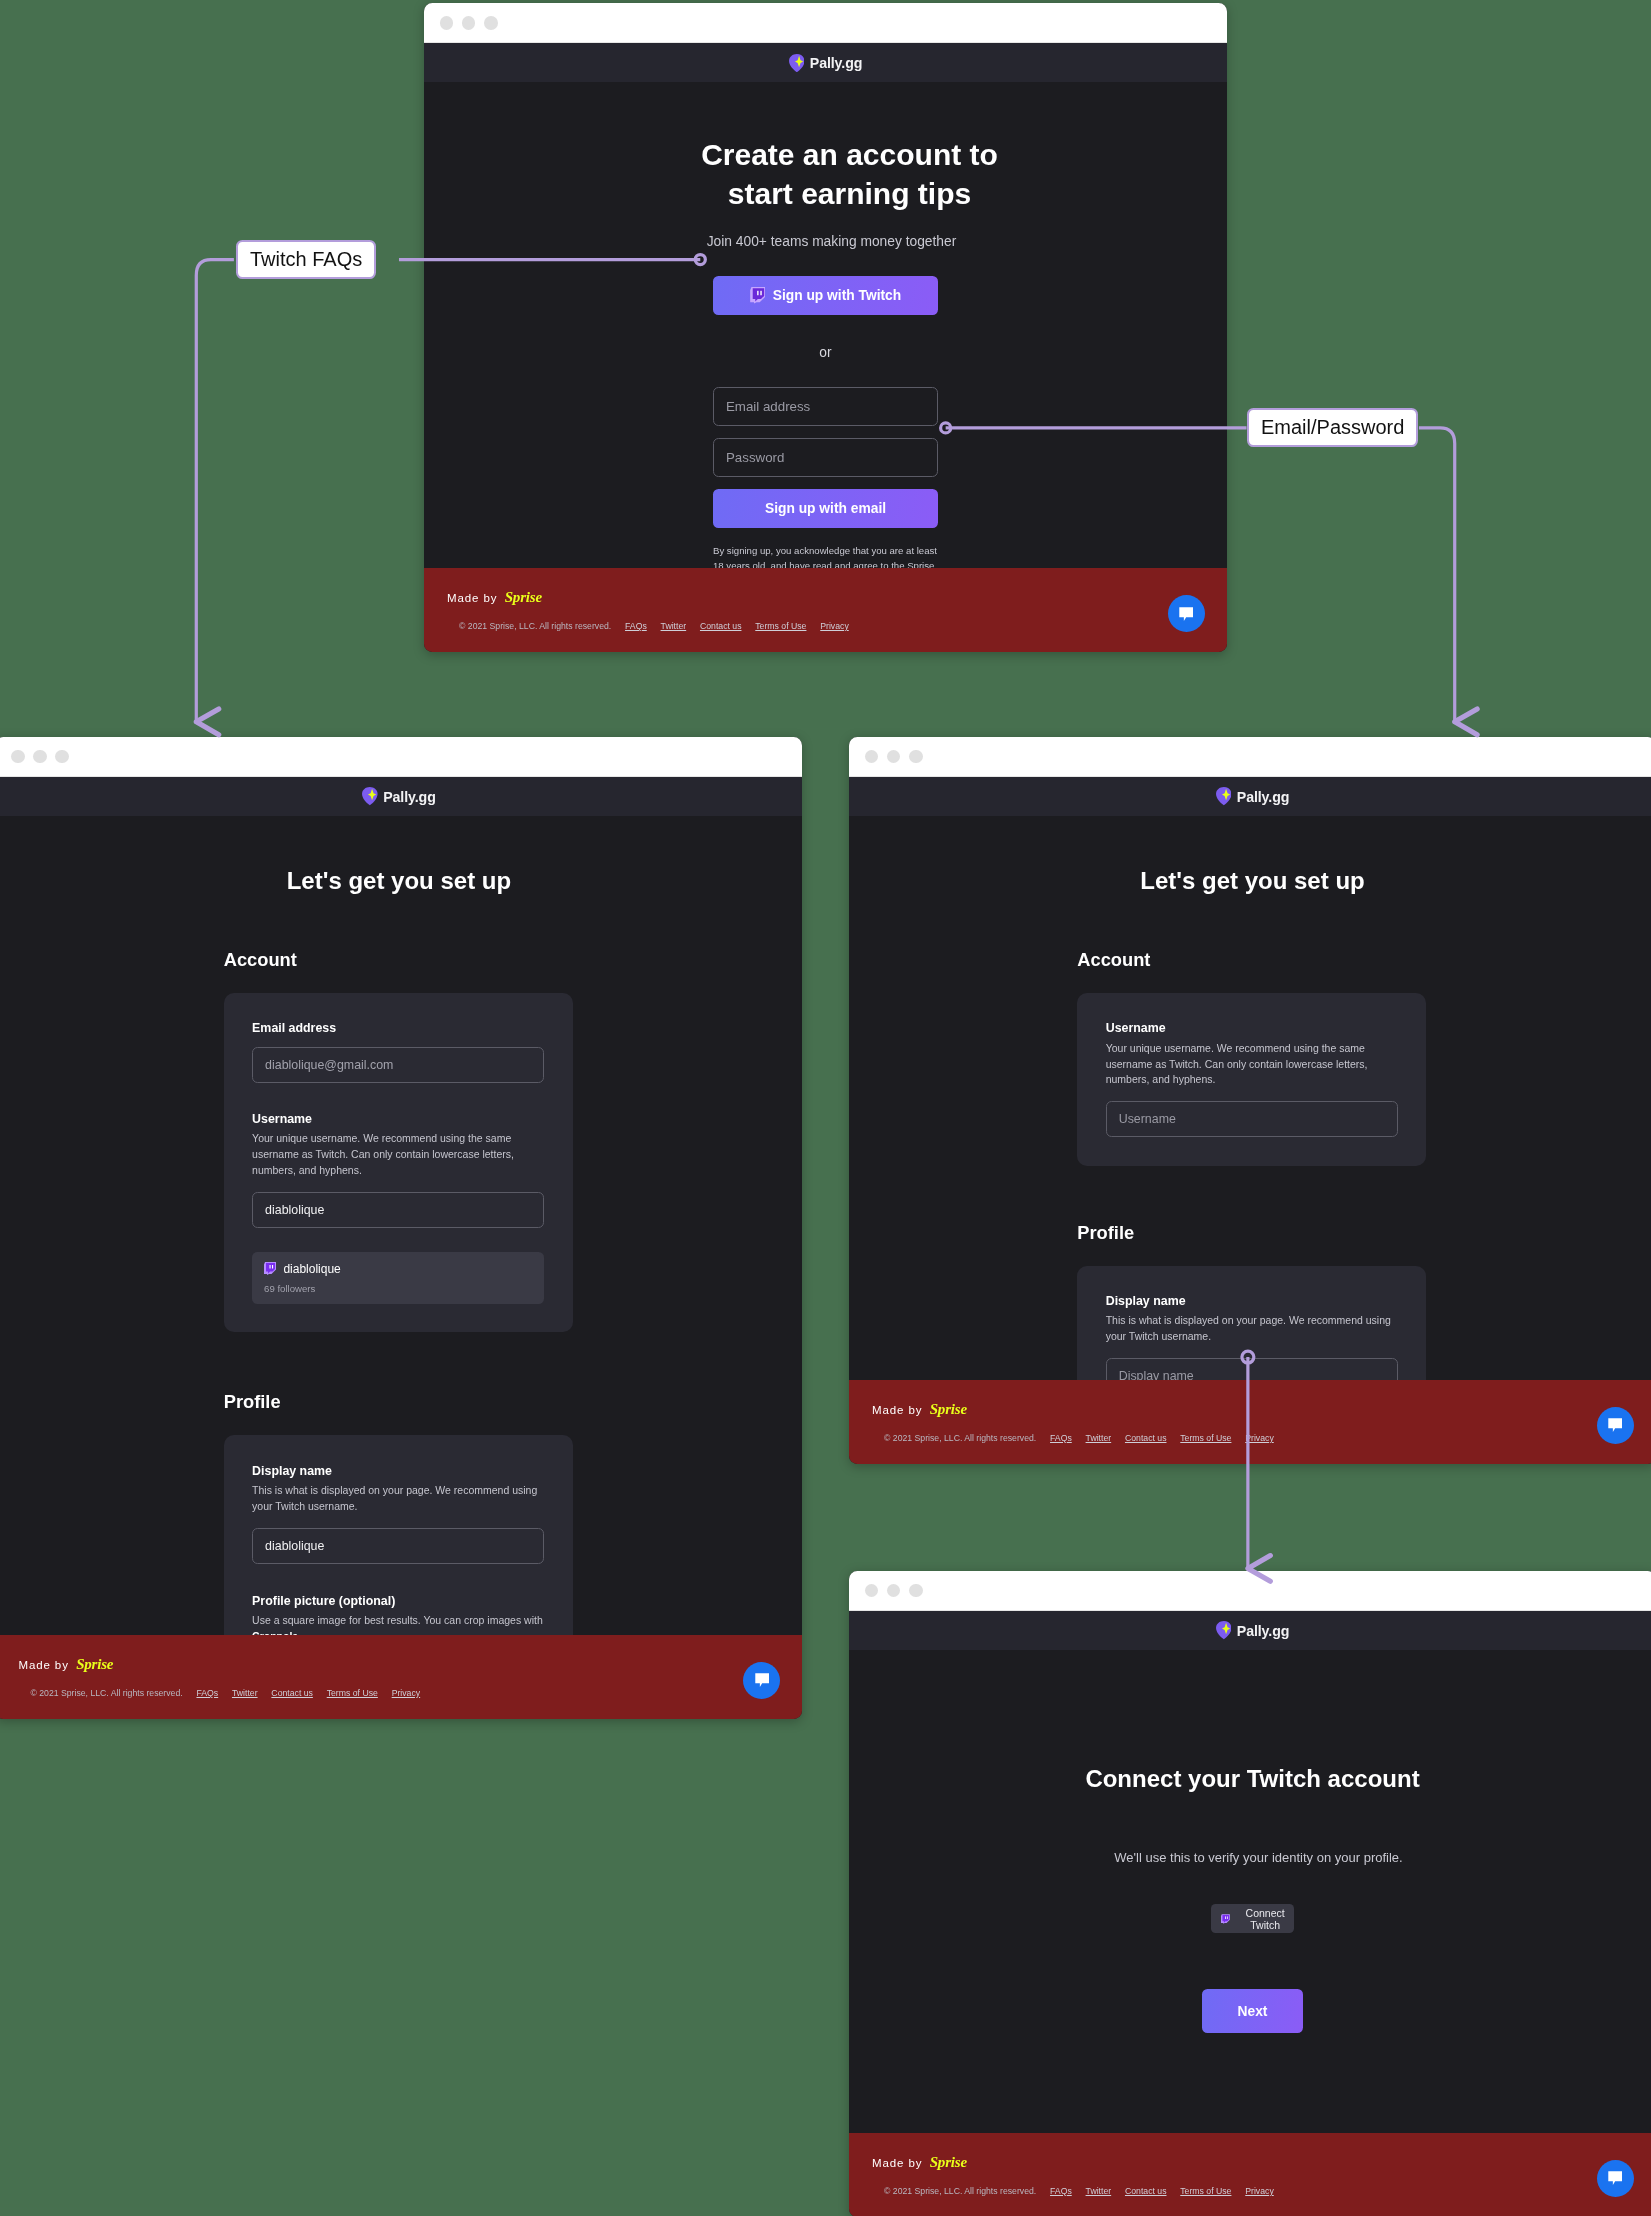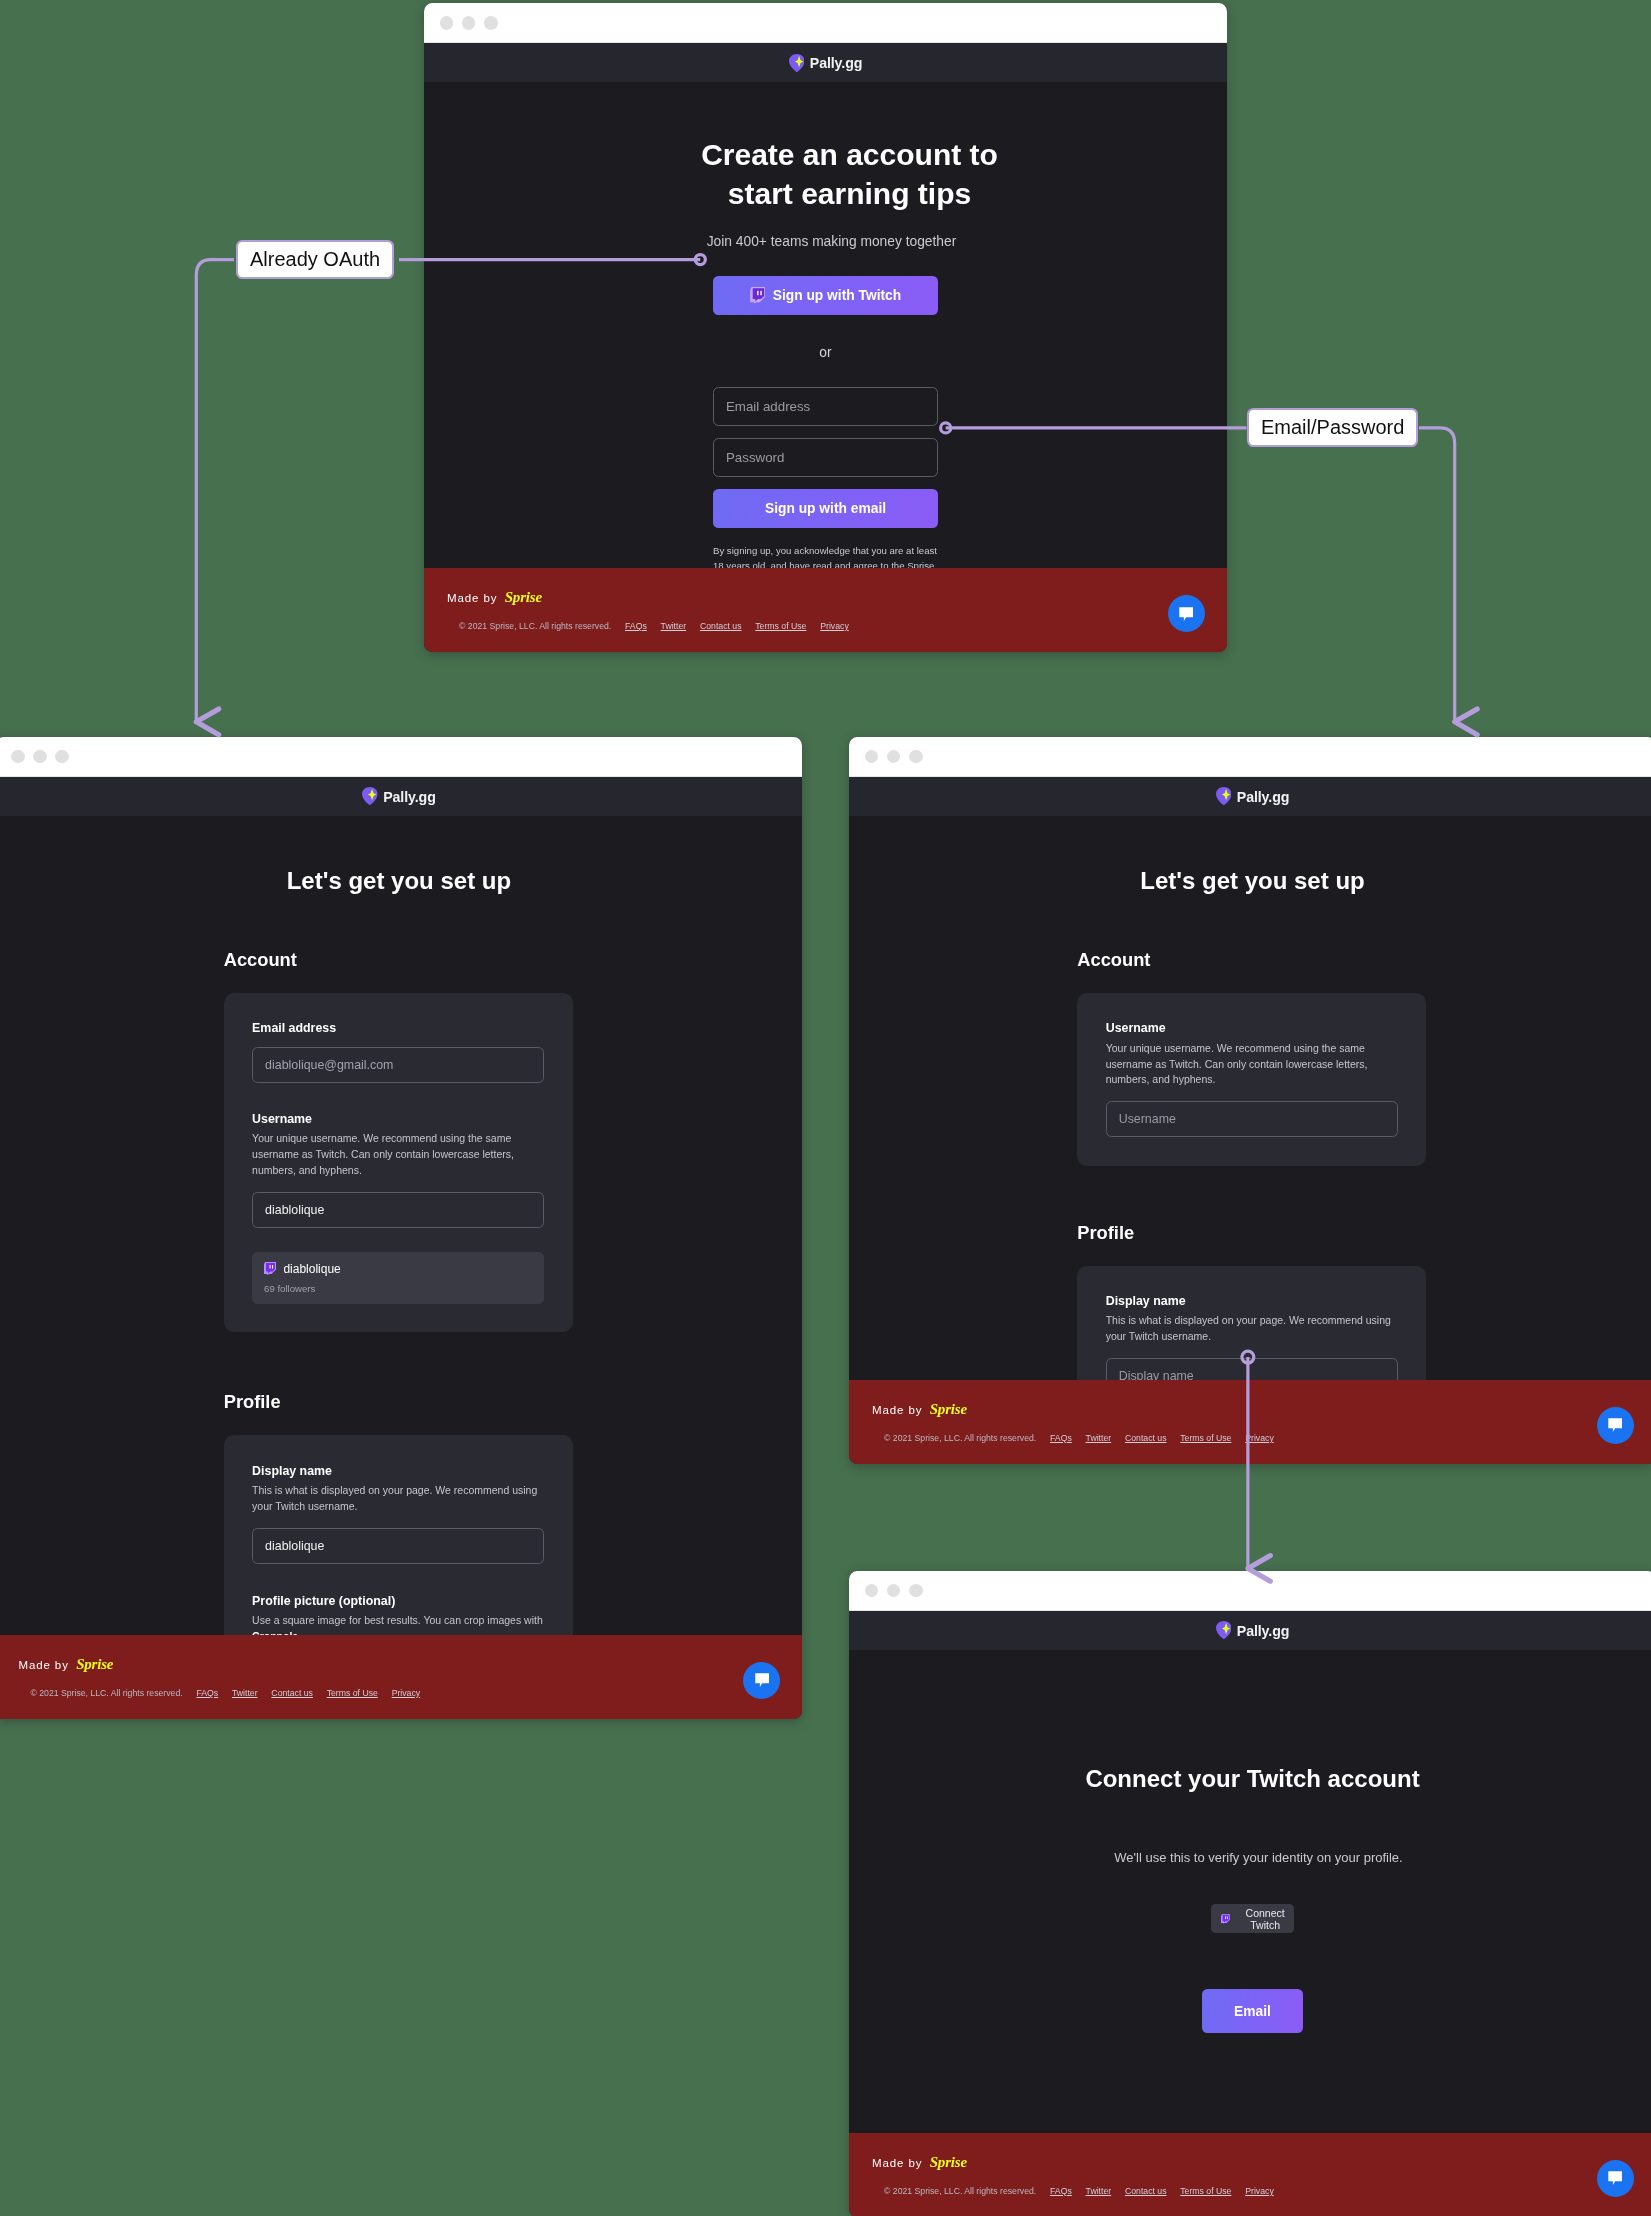--- a/index.html
+++ b/index.html
@@ -395,21 +395,21 @@
             <path d="M4 2 H22 V14 L17 19 H12 L8 23 V19 H4 Z" fill="#7a2df0"></path>
             <rect x="11" y="6" width="2.2" height="7" fill="#ffffff"></rect>
             <rect x="16" y="6" width="2.2" height="7" fill="#ffffff"></rect>
           </svg>
           <span>Connect Twitch</span>
         </button>
       </div>
 
       <div style="display:flex; justify-content:center; margin-top:56px;">
         <button class="btn-grad" style="width:101px; height:44px; font-size:13.8px;">
-          <span>Email</span>
+          <span>Next</span>
         </button>
       </div>
     </div>
 
     <div class="footer" style="height:84px;">
       <div class="madeby">
         <span class="lbl">Made by</span>
         <span class="sprise">Sprise</span>
       </div>
       <div class="legal">
@@ -422,21 +422,21 @@
       </div>
       <div class="chatbtn">
         <svg viewBox="0 0 24 24">
           <path d="M3 3 H21 V16 H12 L9 21 L9 16 H3 Z" fill="#ffffff"></path>
         </svg>
       </div>
     </div>
   </div>
 
   <div class="callout" style="left:236px; top:240px; height:39px;">
-    <span>Already OAuth</span>
+    <span>Twitch FAQs</span>
   </div>
 
   <div class="callout" style="left:1247px; top:408px; height:39px;">
     <span>Email/Password</span>
   </div>
 
 </div>
 
 
 </body></html>

